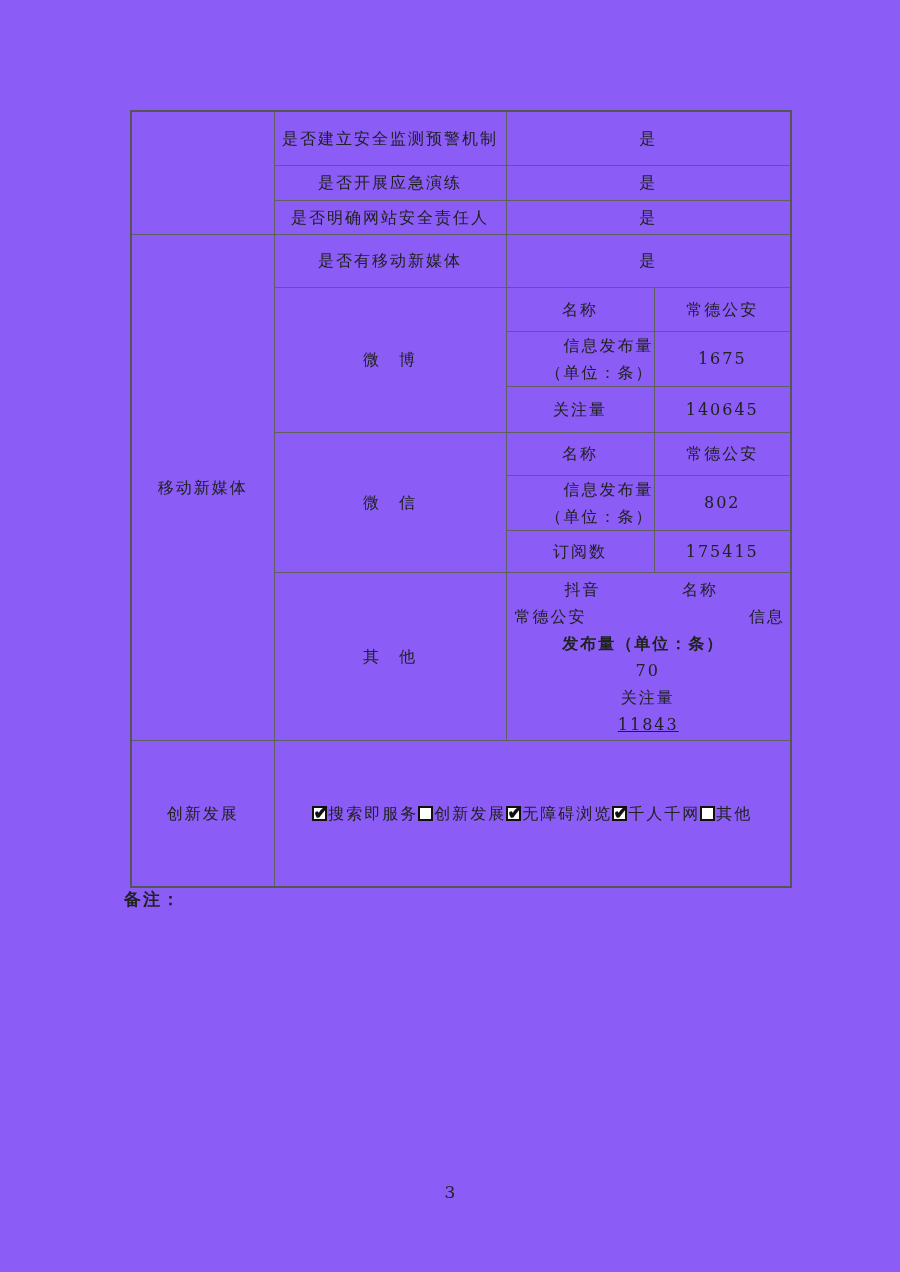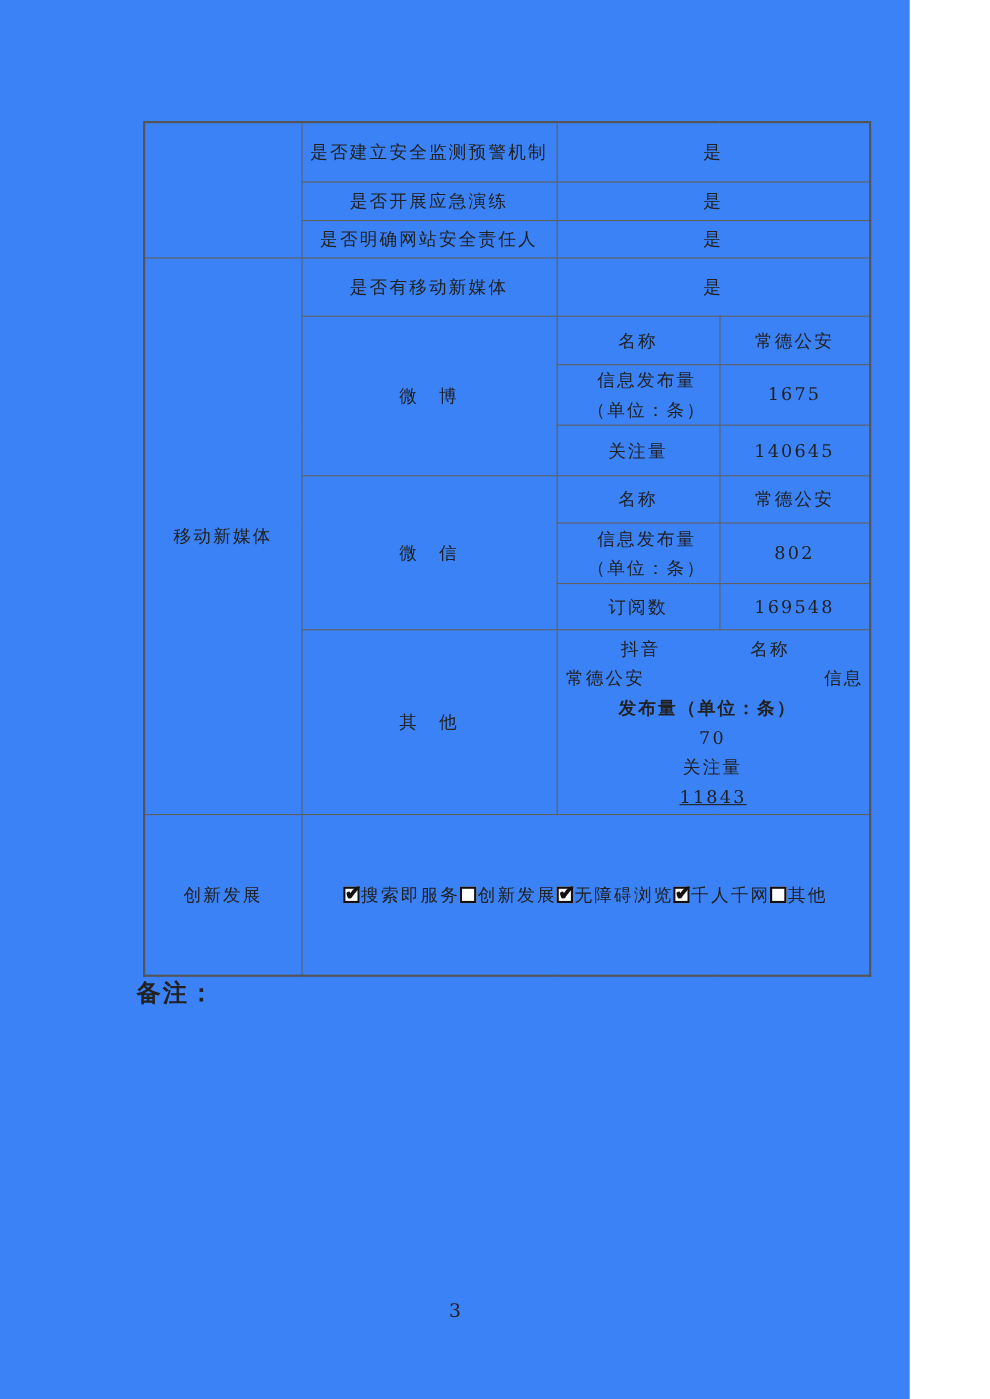--- a/index.html
+++ b/index.html
@@ -1,21 +1,21 @@
 <!DOCTYPE html>
 <html><head>
 <meta charset="utf-8">
 <style>
   * { margin: 0; padding: 0; box-sizing: border-box; }
   html, body { background: #ffffff; }
   .page {
     position: relative;
-    width: 827px;
+    width: 900px;
     height: 1272px;
-    background: #3b82f6;
+    background: #8b5cf6;
     font-family: "DejaVu Serif", "Liberation Serif", serif;
     color: #212121;
     overflow: hidden;
   }
   table.report {
     position: absolute;
     left: 130px;
     top: 110px;
     width: 660px;
     border-collapse: collapse;
@@ -40,21 +40,21 @@
   tr.r4  { height: 53px; }
   tr.r5  { height: 44px; }
   tr.r6  { height: 54px; }
   tr.r7  { height: 46px; }
   tr.r8  { height: 43px; }
   tr.r9  { height: 51px; }
   tr.r10 { height: 42px; }
   tr.r11 { height: 139px; }
   tr.r12 { height: 147px; padding-left: 26px; }
   
-  td.fname.has-unit { text-align: center; padding-left: 16px; }
+  td.fname.has-unit { text-align: right; padding-left: 16px; }
   td.fname .fn, td.fname .fu { display: block; letter-spacing: 2px; }
   td.fname .fu:empty { display: none; }
   
   td.dy-cell { padding: 3px 0 2px 0; vertical-align: top; }
   .dy-line { display: flex; justify-content: space-between; line-height: 27px; }
   .dy-line span:empty { display: none; }
   .dy-l1 { padding: 0 72px 0 58px; }
   .dy-l2 { padding: 0 5px 0 8px; }
   .dy-l3 { justify-content: center; padding-right: 10px; font-weight: bold; }
   .dy-l4 { padding: 0 28px 0 27px; flex-direction: column; }
@@ -77,21 +77,21 @@
     position: absolute;
     left: -1px; top: -9px;
     font-size: 19px;
     font-weight: bold;
     color: #111111;
   }
   .notes {
     position: absolute;
     left: 124px;
     top: 888px;
-    font-size: 22px;
+    font-size: 17px;
     font-weight: bold;
     letter-spacing: 2px;
   }
   .page-number {
     position: absolute;
     left: 0; right: 0;
     top: 1182px;
     text-align: center;
     font-size: 17px;
   }
@@ -165,21 +165,21 @@
           <span class="fn">信息发布量</span>
           <span class="fu">（单位：条）</span>
         </td>
         <td class="num">802</td>
       </tr>
       <tr class="r10">
         <td class="fname">
           <span class="fn">订阅数</span>
 
         </td>
-        <td class="num">169548</td>
+        <td class="num">175415</td>
       </tr>
 
       <tr class="r11">
         <td>其　他</td>
         <td colspan="2" class="dy-cell">
           <div class="dy-line dy-l1">
             <span>抖音</span>
 
             <span>名称</span>
           </div>

